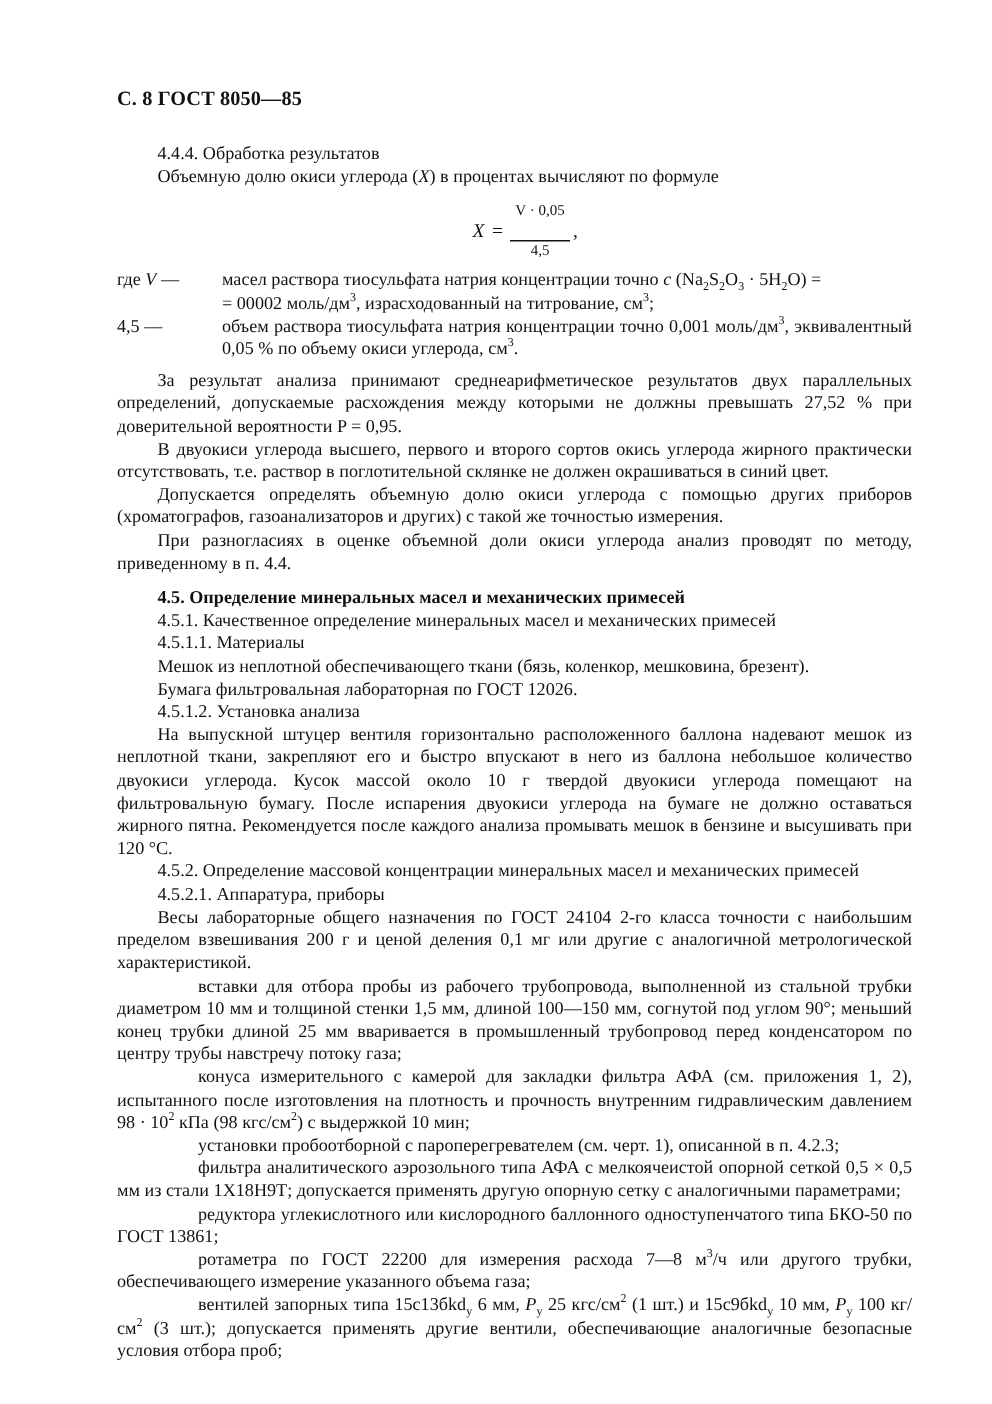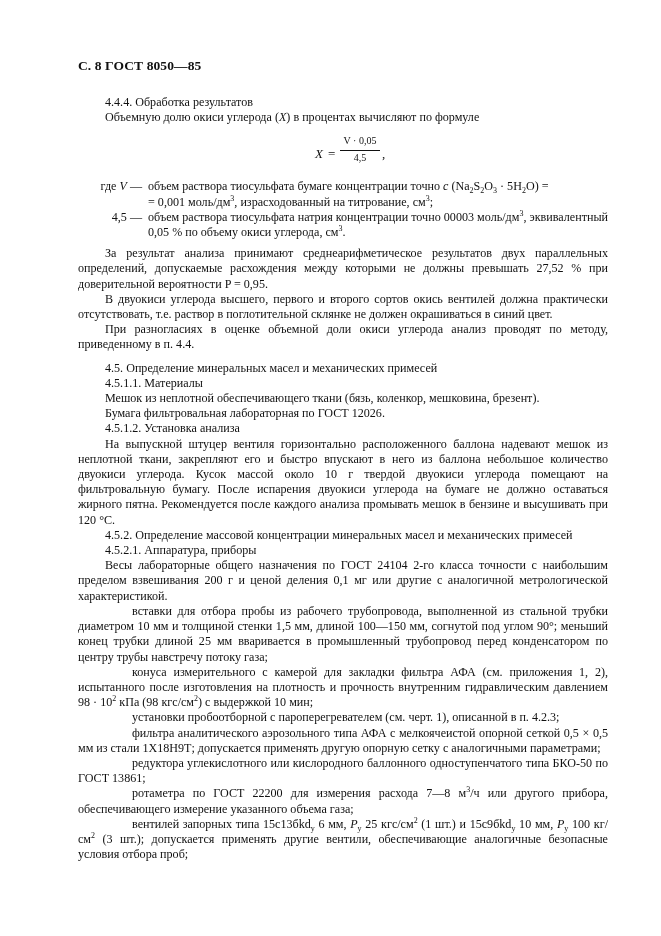--- a/index.html
+++ b/index.html
@@ -5,31 +5,31 @@
   html, body { margin: 0; padding: 0; background: #ffffff; }
   body { width: 661px; height: 936px; position: relative; overflow: hidden;
          font-family: "Liberation Serif", "DejaVu Serif", serif; color: #111; }
   .page { position: absolute; left: 0; top: 0; width: 661px; height: 936px; }
   .header { position: absolute; left: 78px; top: 58px; font-weight: bold; font-size: 13.5px; letter-spacing: 0.1px; }
   .body { position: absolute; left: 78px; top: 95px; width: 530px; font-size: 12.1px; line-height: 15.2px; }
   .p { margin: 0; text-align: justify; }
   .ind { text-indent: 27px; }
   .gap { height: 6px; }
   .gap2 { height: 8px; }
-  .bold { font-weight: normal; }
+  .bold { font-weight: bold; }
   .formula { position: relative; height: 42px; margin: 8px 0 4px 0; }
   .fx { position: absolute; left: 237px; top: 13px; font-style: italic; font-size: 13px; }
   .feq { position: absolute; left: 250px; top: 13px; font-size: 13px; }
   .frac { position: absolute; left: 262px; top: 2px; width: 40px; text-align: center; font-size: 10px; }
-  .num { border-bottom: 1px solid #111; padding-bottom: 3px; line-height: 12px; }
+  .num { border-bottom: 1px solid #111; padding-bottom: 13px; line-height: 12px; }
   .den { line-height: 14px; }
   .fcomma { position: absolute; left: 304px; top: 13px; font-size: 13px; }
   .where { position: relative; }
   .where-row { display: flex; }
-  .where-term { width: 64px; text-align: right; padding-right: 6px; flex: none; white-space: nowrap; }
+  .where-term { width: 64px; text-align: left; padding-right: 6px; flex: none; white-space: nowrap; }
   .where-def { flex: 1; text-align: justify; }
   .it { font-style: italic; }
   sub, sup { font-size: 8px; line-height: 0; }
 </style>
 </head>
 <body>
 
 <div class="page">
   <div class="header">С. 8 ГОСТ 8050—85</div>
 
@@ -44,47 +44,49 @@
         <div class="num">V · 0,05</div>
         <div class="den">4,5</div>
       </div>
       <span class="fcomma">,</span>
     </div>
 
     <div class="where">
       <div class="where-row">
         <div class="where-term"><span>где </span><span class="it">V</span><span> —</span></div>
         <div class="where-def">
-          <span>объем раствора тиосульфата бумаге концентрации точно </span><span class="it">c</span><span> (Na</span><sub>2</sub><span>S</span><sub>2</sub><span>O</span><sub>3</sub><span> · 5H</span><sub>2</sub><span>O) =</span><br>
-          <span>= 0,001 моль/дм</span><sup>3</sup><span>, израсходованный на титрование, см</span><sup>3</sup><span>;</span>
+          <span>масел раствора тиосульфата натрия концентрации точно </span><span class="it">c</span><span> (Na</span><sub>2</sub><span>S</span><sub>2</sub><span>O</span><sub>3</sub><span> · 5H</span><sub>2</sub><span>O) =</span><br>
+          <span>= 00002 моль/дм</span><sup>3</sup><span>, израсходованный на титрование, см</span><sup>3</sup><span>;</span>
         </div>
       </div>
       <div class="where-row">
         <div class="where-term">4,5 —</div>
-        <div class="where-def"><span>объем раствора тиосульфата натрия концентрации точно 00003 моль/дм</span><sup>3</sup><span>, эквивалентный 0,05 % по объему окиси углерода, см</span><sup>3</sup><span>.</span></div>
+        <div class="where-def"><span>объем раствора тиосульфата натрия концентрации точно 0,001 моль/дм</span><sup>3</sup><span>, эквивалентный 0,05 % по объему окиси углерода, см</span><sup>3</sup><span>.</span></div>
       </div>
     </div>
 
     <div class="gap"></div>
     <p class="p ind">За результат анализа принимают среднеарифметическое результатов двух параллельных определений, допускаемые расхождения между которыми не должны превышать 27,52 % при доверительной вероятности P = 0,95.</p>
-    <p class="p ind">В двуокиси углерода высшего, первого и второго сортов окись вентилей должна практически отсутствовать, т.е. раствор в поглотительной склянке не должен окрашиваться в синий цвет.</p>
+    <p class="p ind">В двуокиси углерода высшего, первого и второго сортов окись углерода жирного практически отсутствовать, т.е. раствор в поглотительной склянке не должен окрашиваться в синий цвет.</p>
+    <p class="p ind">Допускается определять объемную долю окиси углерода с помощью других приборов (хроматографов, газоанализаторов и других) с такой же точностью измерения.</p>
     <p class="p ind">При разногласиях в оценке объемной доли окиси углерода анализ проводят по методу, приведенному в п. 4.4.</p>
     <div class="gap2"></div>
 
     <p class="p ind bold">4.5.  Определение минеральных масел и механических примесей</p>
+    <p class="p ind">4.5.1.  Качественное определение минеральных масел и механических примесей</p>
     <p class="p ind">4.5.1.1.  Материалы</p>
     <p class="p ind">Мешок из неплотной обеспечивающего ткани (бязь, коленкор, мешковина, брезент).</p>
     <p class="p ind">Бумага фильтровальная лабораторная по ГОСТ 12026.</p>
     <p class="p ind">4.5.1.2.  Установка анализа</p>
     <p class="p ind">На выпускной штуцер вентиля горизонтально расположенного баллона надевают мешок из неплотной ткани, закрепляют его и быстро впускают в него из баллона небольшое количество двуокиси углерода. Кусок массой около 10 г твердой двуокиси углерода помещают на фильтровальную бумагу. После испарения двуокиси углерода на бумаге не должно оставаться жирного пятна. Рекомендуется после каждого анализа промывать мешок в бензине и высушивать при 120 °С.</p>
     <p class="p ind">4.5.2.  Определение массовой концентрации минеральных масел и механических примесей</p>
     <p class="p ind">4.5.2.1.  Аппаратура, приборы</p>
     <p class="p ind">Весы лабораторные общего назначения по ГОСТ 24104 2-го класса точности с наибольшим пределом взвешивания 200 г и ценой деления 0,1 мг или другие с аналогичной метрологической характеристикой.</p>
     <p class="p ind" style="text-indent:54px">вставки для отбора пробы из рабочего трубопровода, выполненной из стальной трубки диаметром 10 мм и толщиной стенки 1,5 мм, длиной 100—150 мм, согнутой под углом 90°; меньший конец трубки длиной 25 мм вваривается в промышленный трубопровод перед конденсатором по центру трубы навстречу потоку газа;</p>
     <p class="p ind" style="text-indent:54px"><span>конуса измерительного с камерой для закладки фильтра АФА (см. приложения 1, 2), испытанного после изготовления на плотность и прочность внутренним гидравлическим давлением 98 · 10</span><sup>2</sup><span> кПа (98 кгс/см</span><sup>2</sup><span>) с выдержкой 10 мин;</span></p>
     <p class="p ind" style="text-indent:54px">установки пробоотборной с пароперегревателем (см. черт. 1), описанной в п. 4.2.3;</p>
     <p class="p ind" style="text-indent:54px">фильтра аналитического аэрозольного типа АФА с мелкоячеистой опорной сеткой 0,5 × 0,5 мм из стали 1Х18Н9Т; допускается применять другую опорную сетку с аналогичными параметрами;</p>
     <p class="p ind" style="text-indent:54px">редуктора углекислотного или кислородного баллонного одноступенчатого типа БКО-50 по ГОСТ 13861;</p>
-    <p class="p ind" style="text-indent:54px"><span>ротаметра по ГОСТ 22200 для измерения расхода 7—8 м</span><sup>3</sup><span>/ч или другого прибора, обеспечивающего измерение указанного объема газа;</span></p>
+    <p class="p ind" style="text-indent:54px"><span>ротаметра по ГОСТ 22200 для измерения расхода 7—8 м</span><sup>3</sup><span>/ч или другого трубки, обеспечивающего измерение указанного объема газа;</span></p>
     <p class="p ind" style="text-indent:54px"><span>вентилей запорных типа 15с13бkd</span><sub>y</sub><span> 6 мм,  </span><span class="it">P</span><sub>y</sub><span> 25 кгс/см</span><sup>2</sup><span> (1 шт.) и 15с9бkd</span><sub>y</sub><span> 10 мм, </span><span class="it">P</span><sub>y</sub><span> 100 кг/см</span><sup>2</sup><span> (3 шт.); допускается применять другие вентили, обеспечивающие аналогичные безопасные условия отбора проб;</span></p>
 
   </div>
 </div>
 
 </body></html>

